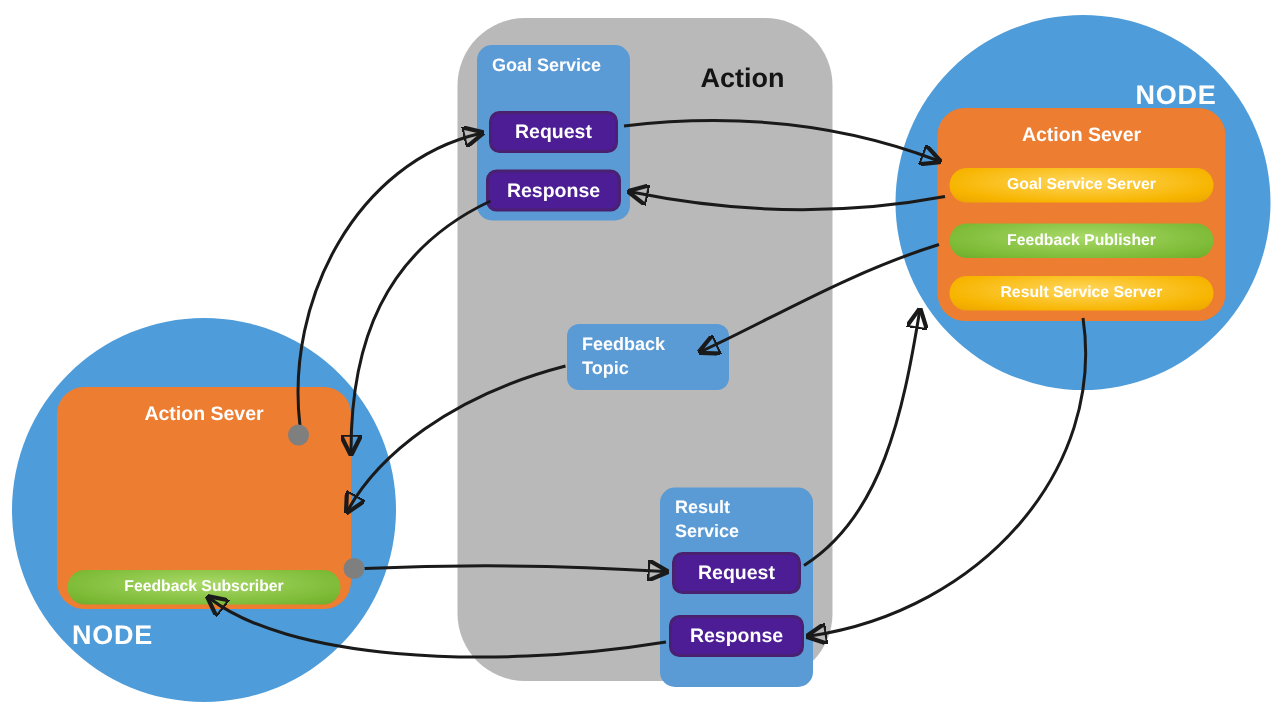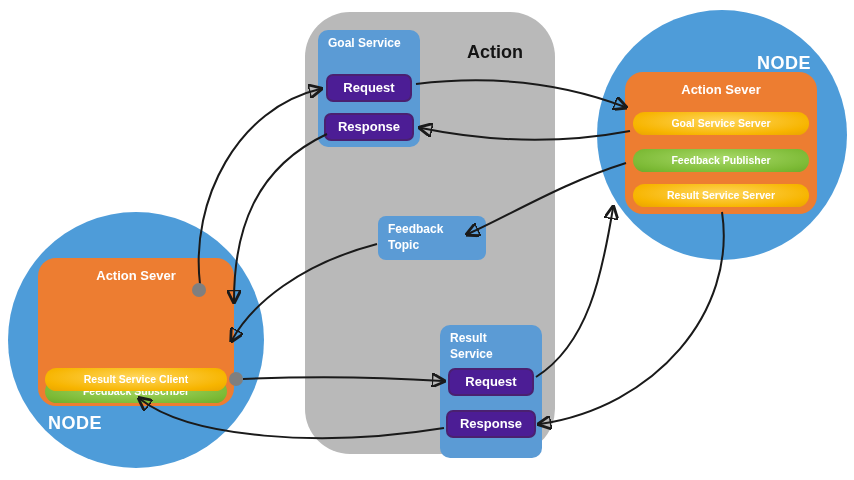--- a/index.html
+++ b/index.html
@@ -161,21 +161,20 @@
   <div class="node-circle left"></div>
   <div class="node-label left">NODE</div>
 
   <div class="node-circle right"></div>
   <div class="node-label right">NODE</div>
 
   <div class="orange-box client">
     <div class="orange-title">Action Sever</div>
   </div>
   <div class="pill green c2">Feedback Subscriber</div>
-  <div class="pill yellow c3">Result Service Client</div>
 
   <div class="orange-box server">
     <div class="orange-title">Action Sever</div>
   </div>
   <div class="pill yellow s1">Goal Service Server</div>
   <div class="pill green s2">Feedback Publisher</div>
   <div class="pill yellow s3">Result Service Server</div>
 
   <div class="blue-box goal">
     <div class="blue-title">Goal Service</div>

